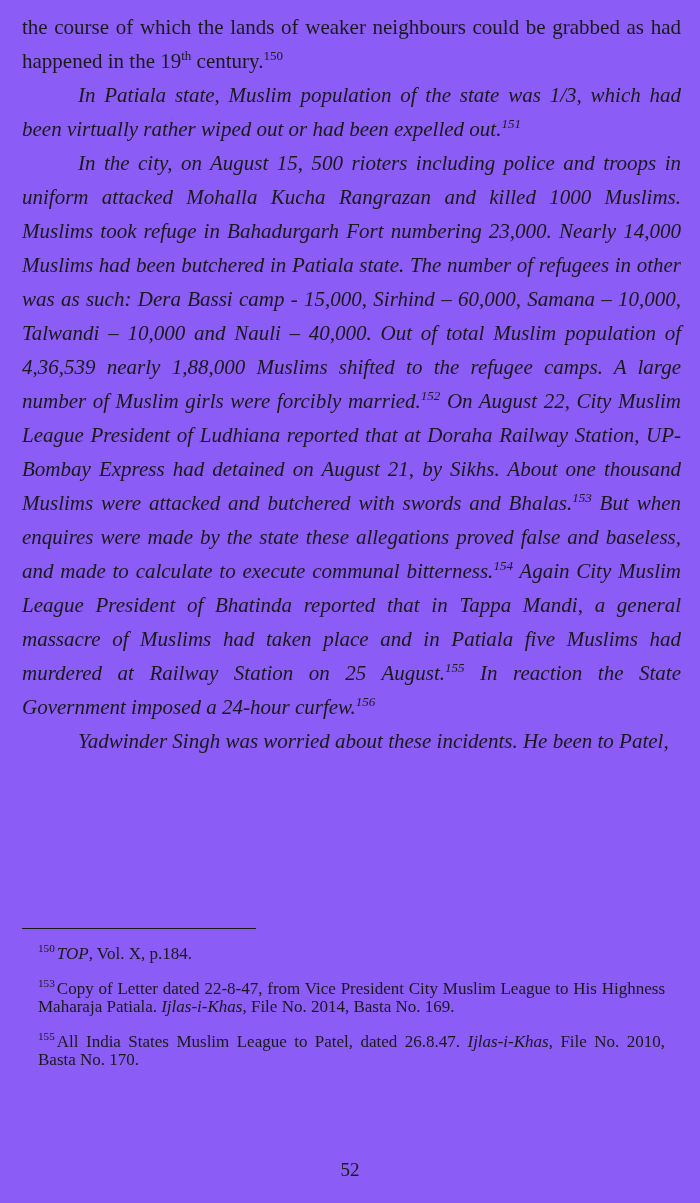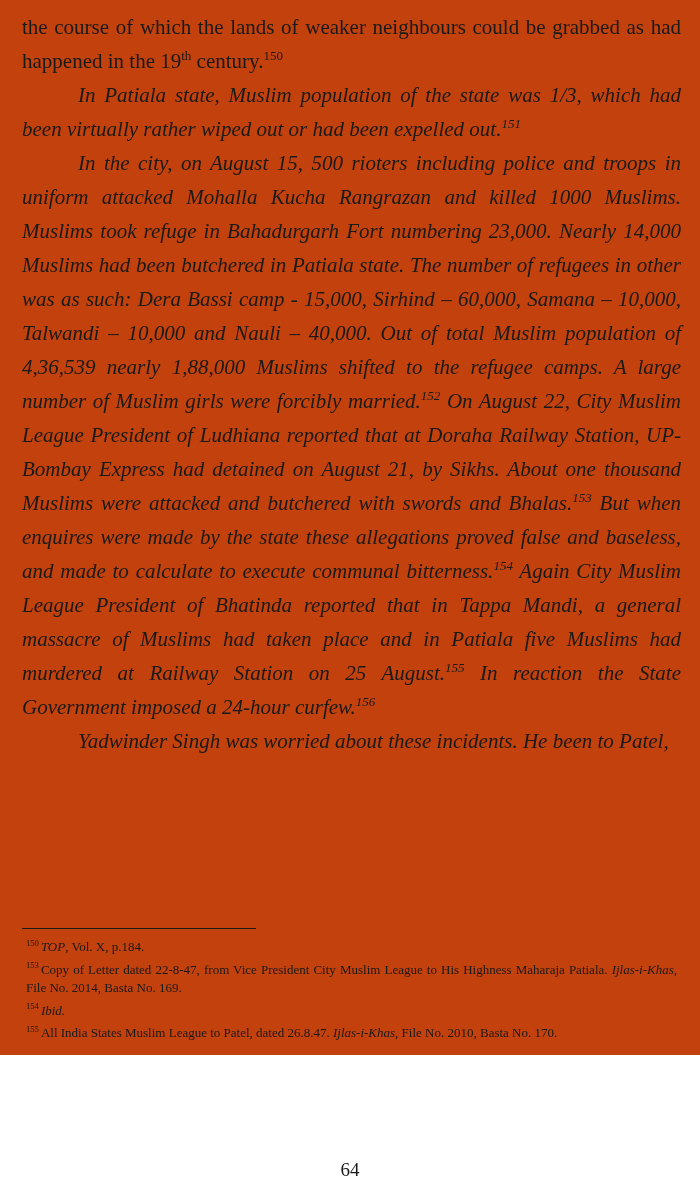--- a/index.html
+++ b/index.html
@@ -12,22 +12,22 @@
     width: 700px;
     height: 1203px;
     overflow: hidden;
     font-family: "Liberation Serif", "DejaVu Serif", serif;
     color: #1a1a1a;
     -webkit-font-smoothing: antialiased;
   }
   .page {
     position: relative;
     width: 700px;
-    height: 1055px;
-    background: #c2410c;
+    height: 1203px;
+    background: #8b5cf6;
     box-sizing: border-box;
   }
   .body-block {
     position: absolute;
     left: 22px;
     top: 10px;
     width: 659px;
   }
   p.para {
     margin: 0;
@@ -58,22 +58,22 @@
     top: 928px;
     width: 659px;
   }
   .fn-rule {
     width: 234px;
     height: 0;
     border-top: 1.6px solid #1a1a1a;
     margin: 0 0 9px 0;
   }
   p.footnote {
-    margin: 4px;
-    font-size: 13px;
+    margin: 16px;
+    font-size: 17px;
     line-height: 18.6px;
     text-align: justify;
     text-justify: inter-word;
     hyphens: none;
   }
   p.footnote.single {
     text-align: left;
   }
   p.footnote sup {
     font-size: 0.66em;
@@ -102,20 +102,19 @@
     <p class="para indent">In Patiala state, Muslim population of the state was 1/3, which had been virtually rather wiped out or had been expelled out.<sup class="fn">151</sup></p>
     <p class="para indent">In the city, on August 15, 500 rioters including police and troops in uniform attacked Mohalla Kucha Rangrazan and killed 1000 Muslims. Muslims took refuge in Bahadurgarh Fort numbering 23,000. Nearly 14,000 Muslims had been butchered in Patiala state. The number of refugees in other was as such: Dera Bassi camp - 15,000, Sirhind – 60,000, Samana – 10,000, Talwandi – 10,000 and Nauli – 40,000. Out of total Muslim population of 4,36,539 nearly 1,88,000 Muslims shifted to the refugee camps. A large number of Muslim girls were forcibly married.<sup class="fn">152</sup> On August 22, City Muslim League President of Ludhiana reported that at Doraha Railway Station, UP-Bombay Express had detained on August 21, by Sikhs. About one thousand Muslims were attacked and butchered with swords and Bhalas.<sup class="fn">153</sup> But when enquires were made by the state these allegations proved false and baseless, and made to calculate to execute communal bitterness.<sup class="fn">154</sup> Again City Muslim League President of Bhatinda reported that in Tappa Mandi, a general massacre of Muslims had taken place and in Patiala five Muslims had murdered at Railway Station on 25 August.<sup class="fn">155</sup> In reaction the State Government imposed a 24-hour curfew.<sup class="fn">156</sup></p>
     <p class="para indent">Yadwinder Singh was worried about these incidents. He been to Patel,</p>
   </div>
 
   <div class="footnote-area">
     <div class="fn-rule"></div>
     <div id="footnote-list">
         <p class="footnote single"><sup>150</sup><span><i>TOP</i>, Vol. X, p.184.</span></p>
         <p class="footnote"><sup>153</sup><span>Copy of Letter dated 22-8-47, from Vice President City Muslim League to His Highness Maharaja Patiala. <i>Ijlas-i-Khas</i>, File No. 2014, Basta No. 169.</span></p>
-        <p class="footnote single"><sup>154</sup><span><i>Ibid.</i></span></p>
         <p class="footnote"><sup>155</sup><span>All India States Muslim League to Patel, dated 26.8.47. <i>Ijlas-i-Khas</i>, File No. 2010, Basta No. 170.</span></p>
       </div>
   </div>
 
-  <div class="page-number">64</div>
+  <div class="page-number">52</div>
 
 </div>
 
 </body></html>

